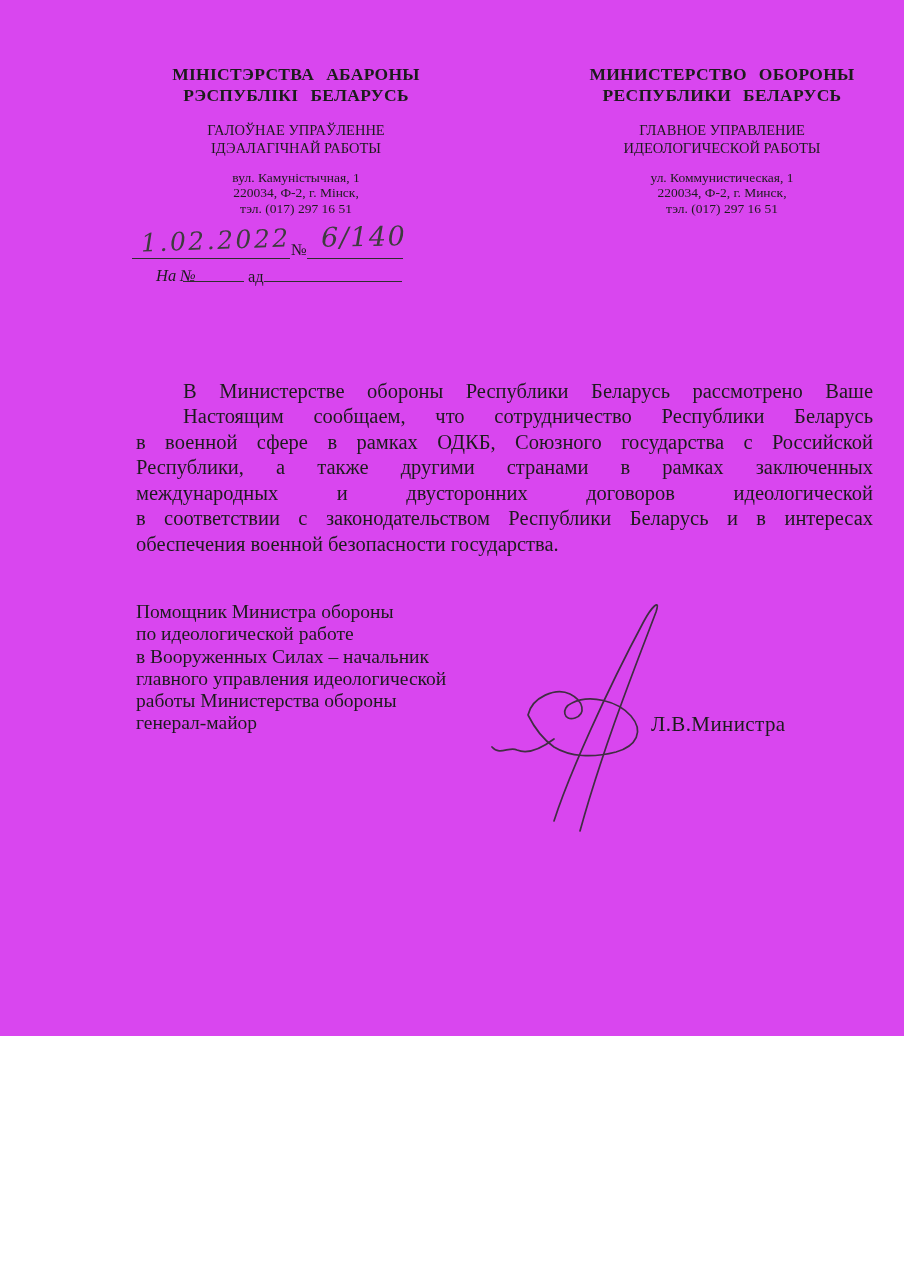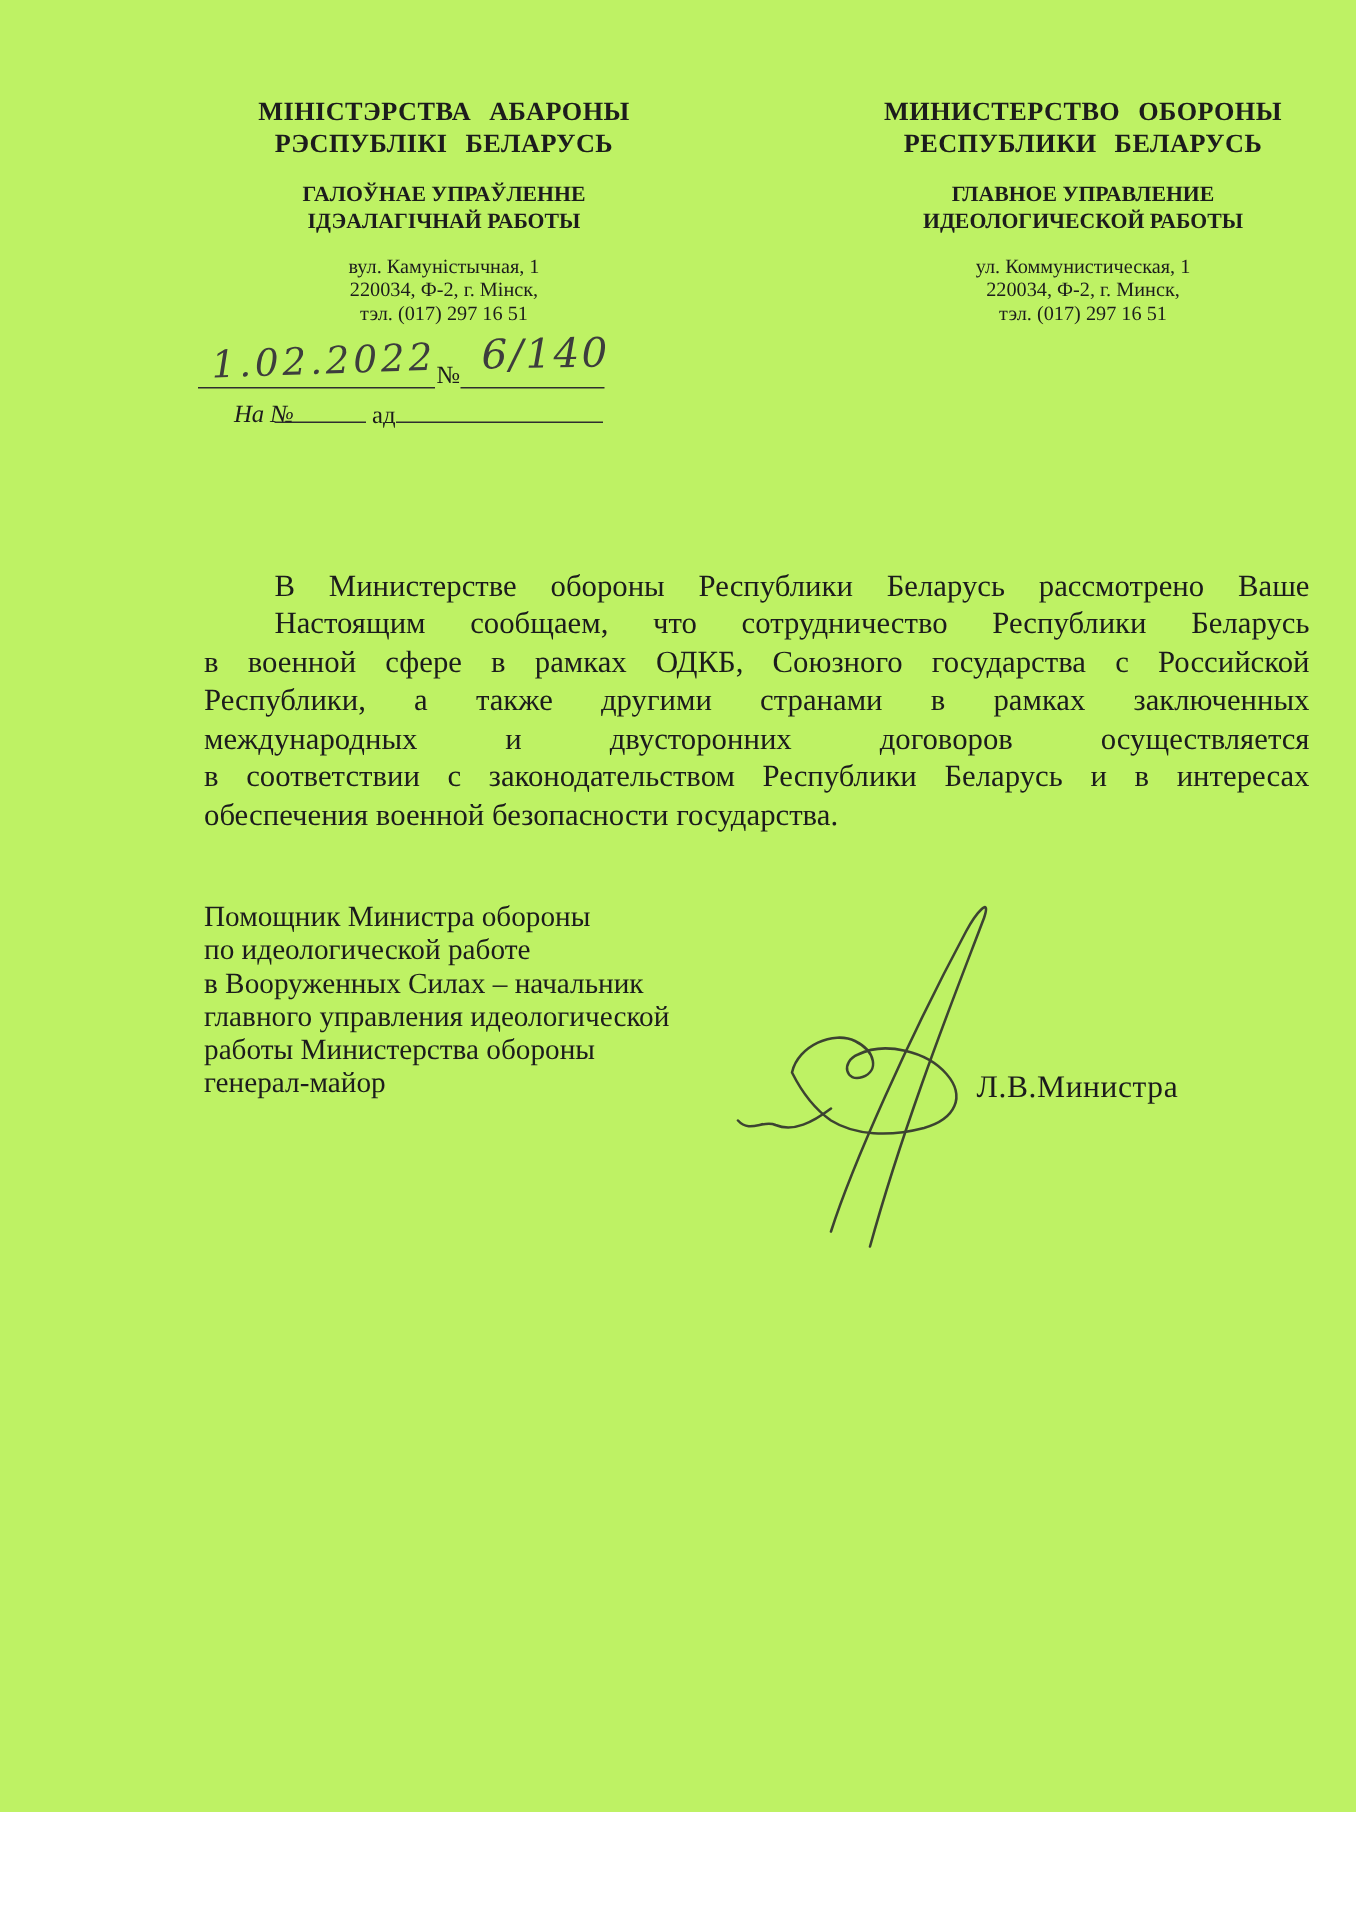--- a/index.html
+++ b/index.html
@@ -1,25 +1,25 @@
 <!DOCTYPE html>
 <html><head>
 <meta charset="utf-8">
 <style>
   html,body{margin:0;padding:0;background:#ffffff;}
   .page{
-    position:relative;width:904px;height:1208px;background:#bef264;
+    position:relative;width:904px;height:1036px;background:#d946ef;
     font-family:"Liberation Serif", serif;color:#1c1c1c;overflow:hidden;
   }
   
   .lh-col{position:absolute;text-align:center;}
   .lh-left{left:126px;top:64px;width:340px;}
   .lh-right{left:542px;top:64px;width:360px;}
   .org{font-weight:bold;font-size:17.5px;line-height:20.5px;word-spacing:0.42em;letter-spacing:0.3px;}
-  .dept{font-weight:bold;font-size:14.5px;line-height:17.6px;}
+  .dept{font-weight:normal;font-size:14.5px;line-height:17.6px;}
   .dept-first{margin-top:17px;}
   .addr{font-size:13.5px;line-height:15.3px;}
   .addr-first{margin-top:13px;}
   
   .abs{position:absolute;}
   .uline{position:absolute;border-bottom:1.6px solid #2e2e2e;height:0;}
   .hand{
     font-family:"DejaVu Serif", serif;font-style:italic;color:#3d3d3d;
     white-space:nowrap;
   }
@@ -89,21 +89,21 @@
   <div class="abs ref-label reply-label">На №</div>
   <div class="uline" style="left:183px;top:281px;width:61px;"></div>
   <div class="abs ref-label reply-prep">ад</div>
   <div class="uline" style="left:264px;top:281px;width:138px;"></div>
 
   <div class="body-text">
     <div class="line in j">В Министерстве обороны Республики Беларусь рассмотрено Ваше</div>
     <div class="line in j">Настоящим сообщаем, что сотрудничество Республики Беларусь</div>
     <div class="line j">в военной сфере в рамках ОДКБ, Союзного государства с Российской</div>
     <div class="line j">Республики, а также другими странами в рамках заключенных</div>
-    <div class="line j">международных и двусторонних договоров осуществляется</div>
+    <div class="line j">международных и двусторонних договоров идеологической</div>
     <div class="line j">в соответствии с законодательством Республики Беларусь и в интересах</div>
     <div class="line">обеспечения военной безопасности государства.</div>
   </div>
 
   <div class="signoff">
     <div>Помощник Министра обороны</div>
     <div>по идеологической работе</div>
     <div>в Вооруженных Силах – начальник</div>
     <div>главного управления идеологической</div>
     <div>работы Министерства обороны</div>

